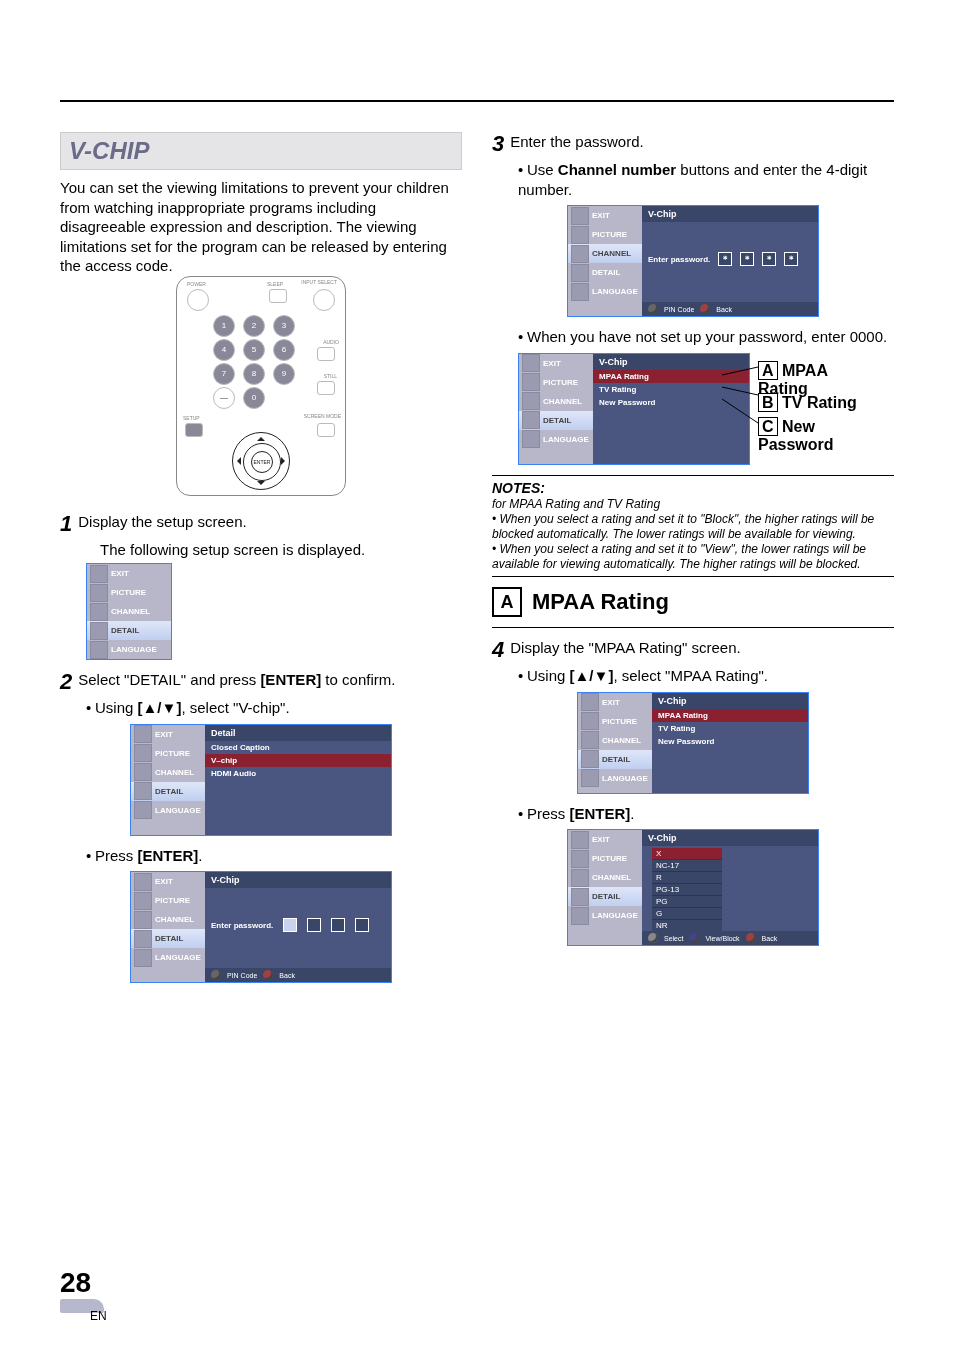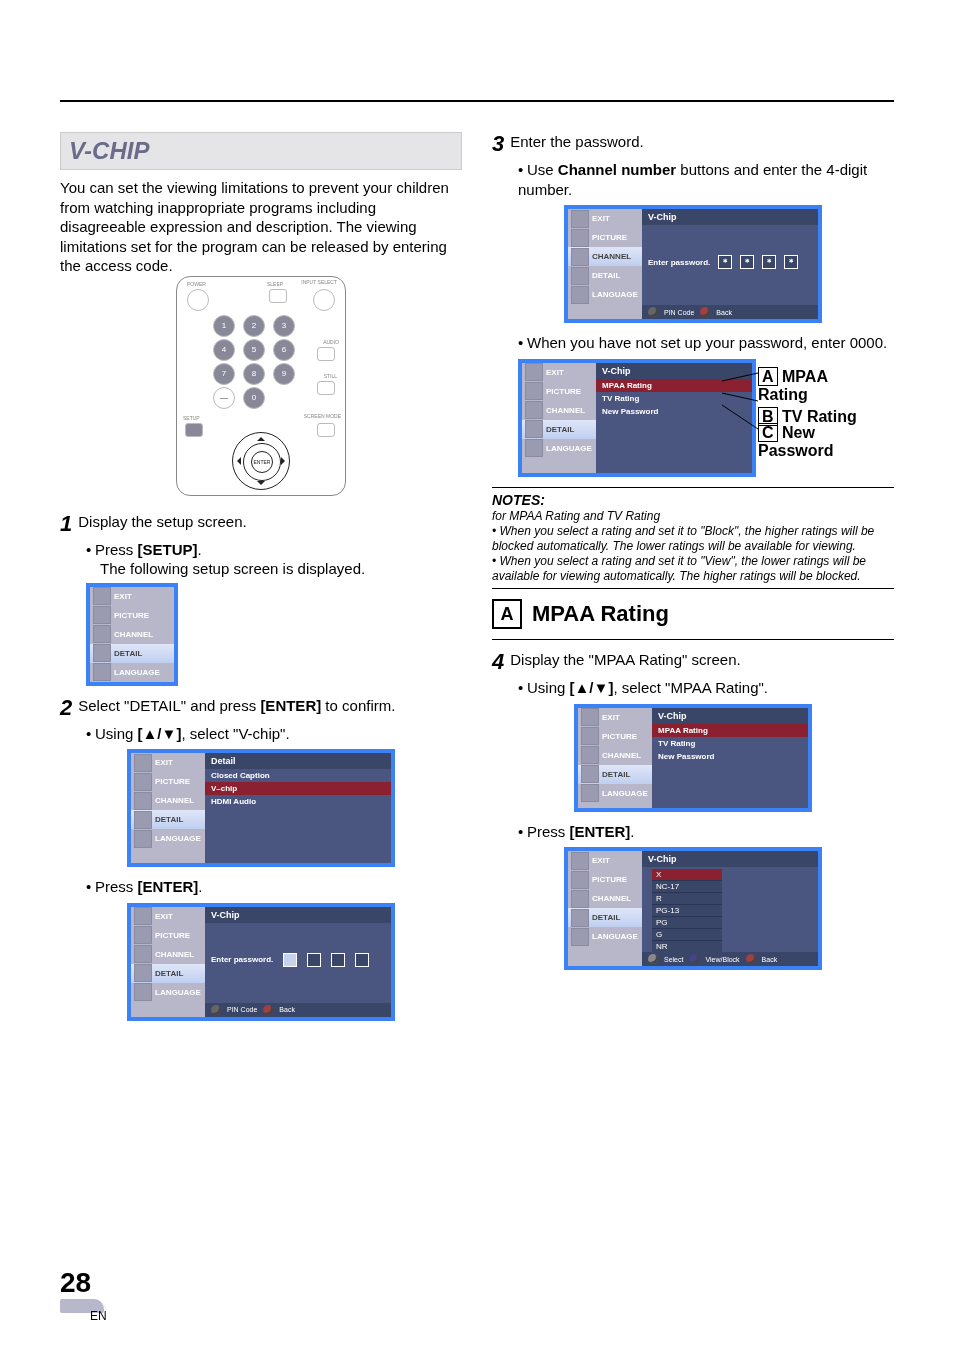--- a/index.html
+++ b/index.html
@@ -16,21 +16,21 @@
   .dpad { position:absolute; left:50%; transform:translateX(-50%); top:155px; width:56px; height:56px; border:1.5px solid #222; border-radius:50%; }
   .dpad:before { content:''; position:absolute; left:10px; top:10px; width:36px; height:36px; border:1.5px solid #222; border-radius:50%; }
   .dpad-center { position:absolute; left:18px; top:18px; width:20px; height:20px; border:1.5px solid #222; border-radius:50%; display:flex; align-items:center; justify-content:center; font-size:5px; color:#222; }
   .dpad-arrow { position:absolute; width:0; height:0; border:4px solid transparent; }
   .step { display:flex; align-items:flex-start; margin-bottom:4px; }
   .step-num { font-size:22px; font-weight:bold; font-style:italic; margin-right:6px; line-height:1.1; }
   .step-text { font-size:15px; line-height:1.3; flex:1; }
   .sub { margin-left:26px; font-size:15px; line-height:1.3; }
   .sub .bullet { display:inline-block; width:0.6em; }
   .sub2 { margin-left:40px; font-size:15px; line-height:1.3; }
-  .osd { width:260px; margin:6px auto 10px auto; display:flex; font-size:0; border:4px solid #3b82f6; }
+  .osd { width:260px; margin:6px auto 10px auto; display:flex; font-size:0; border:1px solid #3b82f6; }
   .osd-small { width:84px; margin:4px 0 10px 26px; }
   .osd-side { width:74px; background:#b7b7c9; }
   .osd-row { display:flex; align-items:center; height:19px; font-size:8px; color:#fff; font-weight:bold; box-sizing:border-box; }
   .osd-row .icon { width:18px; height:18px; margin:0 3px; background:#9a9ab0; border:1px solid #8a8aa0; box-sizing:border-box; position:relative; }
   .osd-row.selected { background:linear-gradient(#dfe6f8,#c0cff0); color:#444; }
   .osd-main { flex:1; background:#4a5680; position:relative; }
   .osd-title { font-size:9px; font-weight:bold; color:#fff; padding:3px 6px; background:#3a4668; }
   .osd-item { font-size:8px; color:#fff; font-weight:bold; padding:2px 6px; }
   .osd-item.sel { background:#8a2030; }
   .osd-footer { position:absolute; bottom:0; left:0; right:0; background:#3a4668; display:flex; gap:6px; align-items:center; padding:2px 6px; font-size:7px; color:#fff; }
@@ -98,23 +98,20 @@
           <div class="dpad-arrow" style="left:24px; bottom:0; border-top-color:#222;"></div>
           <div class="dpad-arrow" style="left:0; top:24px; border-right-color:#222;"></div>
           <div class="dpad-arrow" style="right:0; top:24px; border-left-color:#222;"></div>
         </div>
       </div>
 
       <div class="step">
         <div class="step-num">1</div>
         <div class="step-text">Display the setup screen.</div>
       </div>
-      <div class="sub">
-        <span class="bullet">•</span><span>Press </span><b>[SETUP]</b><span>.</span>
-      </div>
       <div class="sub2">The following setup screen is displayed.</div>
 
       <div class="osd osd-small" style="display:block;">
         <div class="osd-side" style="width:84px;">
           <div class="osd-row">
               <span class="icon"></span>
               <span>EXIT</span>
             </div>
           <div class="osd-row">
               <span class="icon"></span>
@@ -299,21 +296,21 @@
               </div>
           </div>
           <div class="osd-main">
             <div class="osd-title">V-Chip</div>
             <div class="osd-item sel">MPAA Rating</div>
             <div class="osd-item">TV Rating</div>
             <div class="osd-item">New Password</div>
           </div>
         </div>
         <div class="annot" style="position:absolute; left:240px; top:8px;"><span class="box">A</span> <span>MPAA Rating</span></div>
-        <div class="annot" style="position:absolute; left:240px; top:48px;"><span class="box">B</span> <span>TV Rating</span></div>
+        <div class="annot" style="position:absolute; left:240px; top:40px;"><span class="box">B</span> <span>TV Rating</span></div>
         <div class="annot" style="position:absolute; left:240px; top:64px;"><span class="box">C</span> <span>New Password</span></div>
         <svg width="40" height="110" style="position:absolute; left:204px; top:0;">
           <line x1="0" y1="22" x2="36" y2="14" stroke="#000"></line>
           <line x1="0" y1="34" x2="36" y2="42" stroke="#000"></line>
           <line x1="0" y1="46" x2="36" y2="70" stroke="#000"></line>
         </svg>
       </div>
 
 
       <div class="notes">

